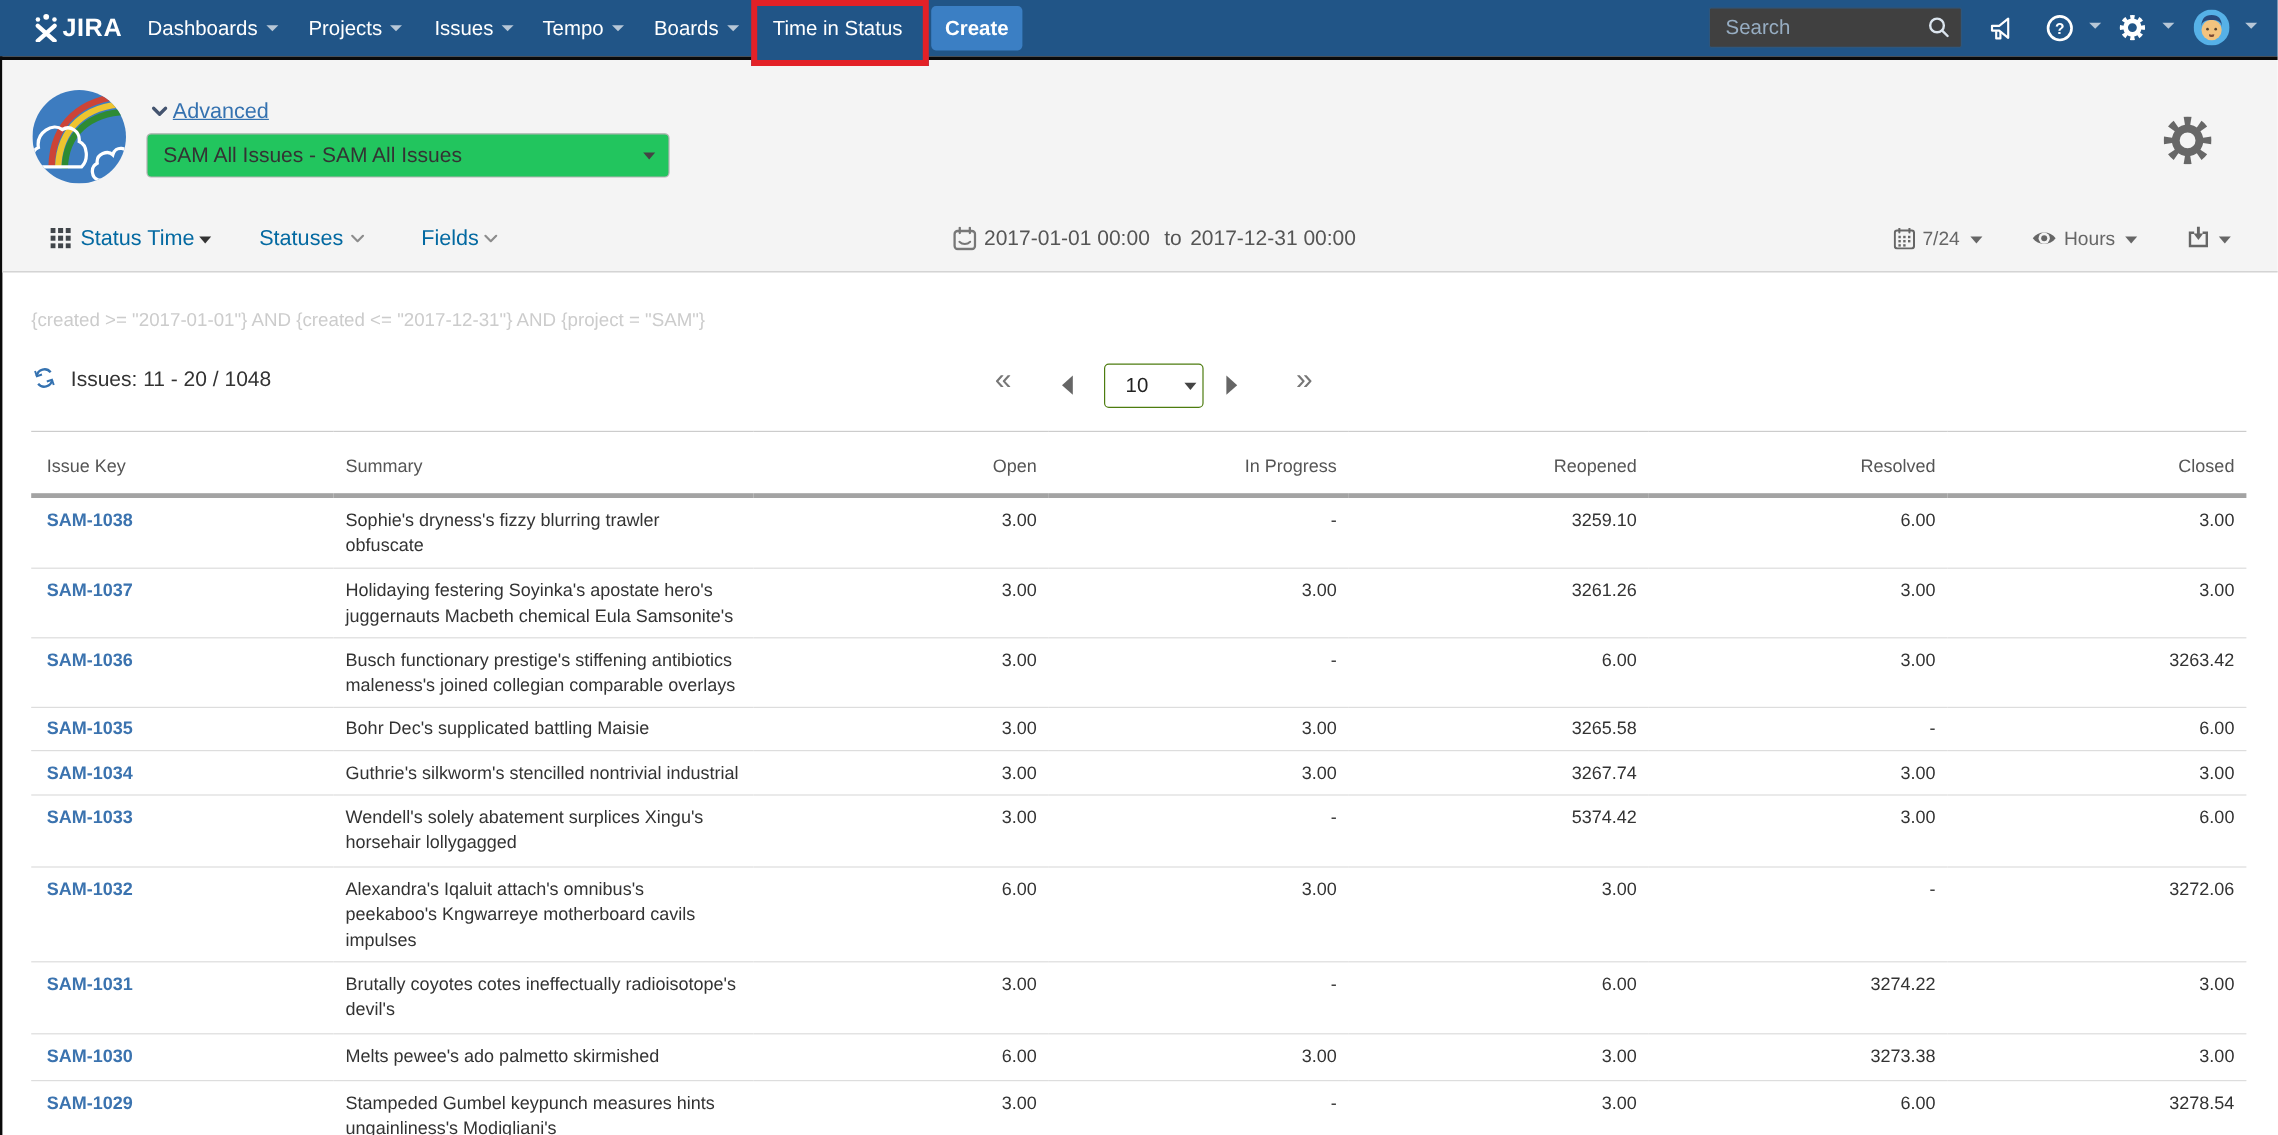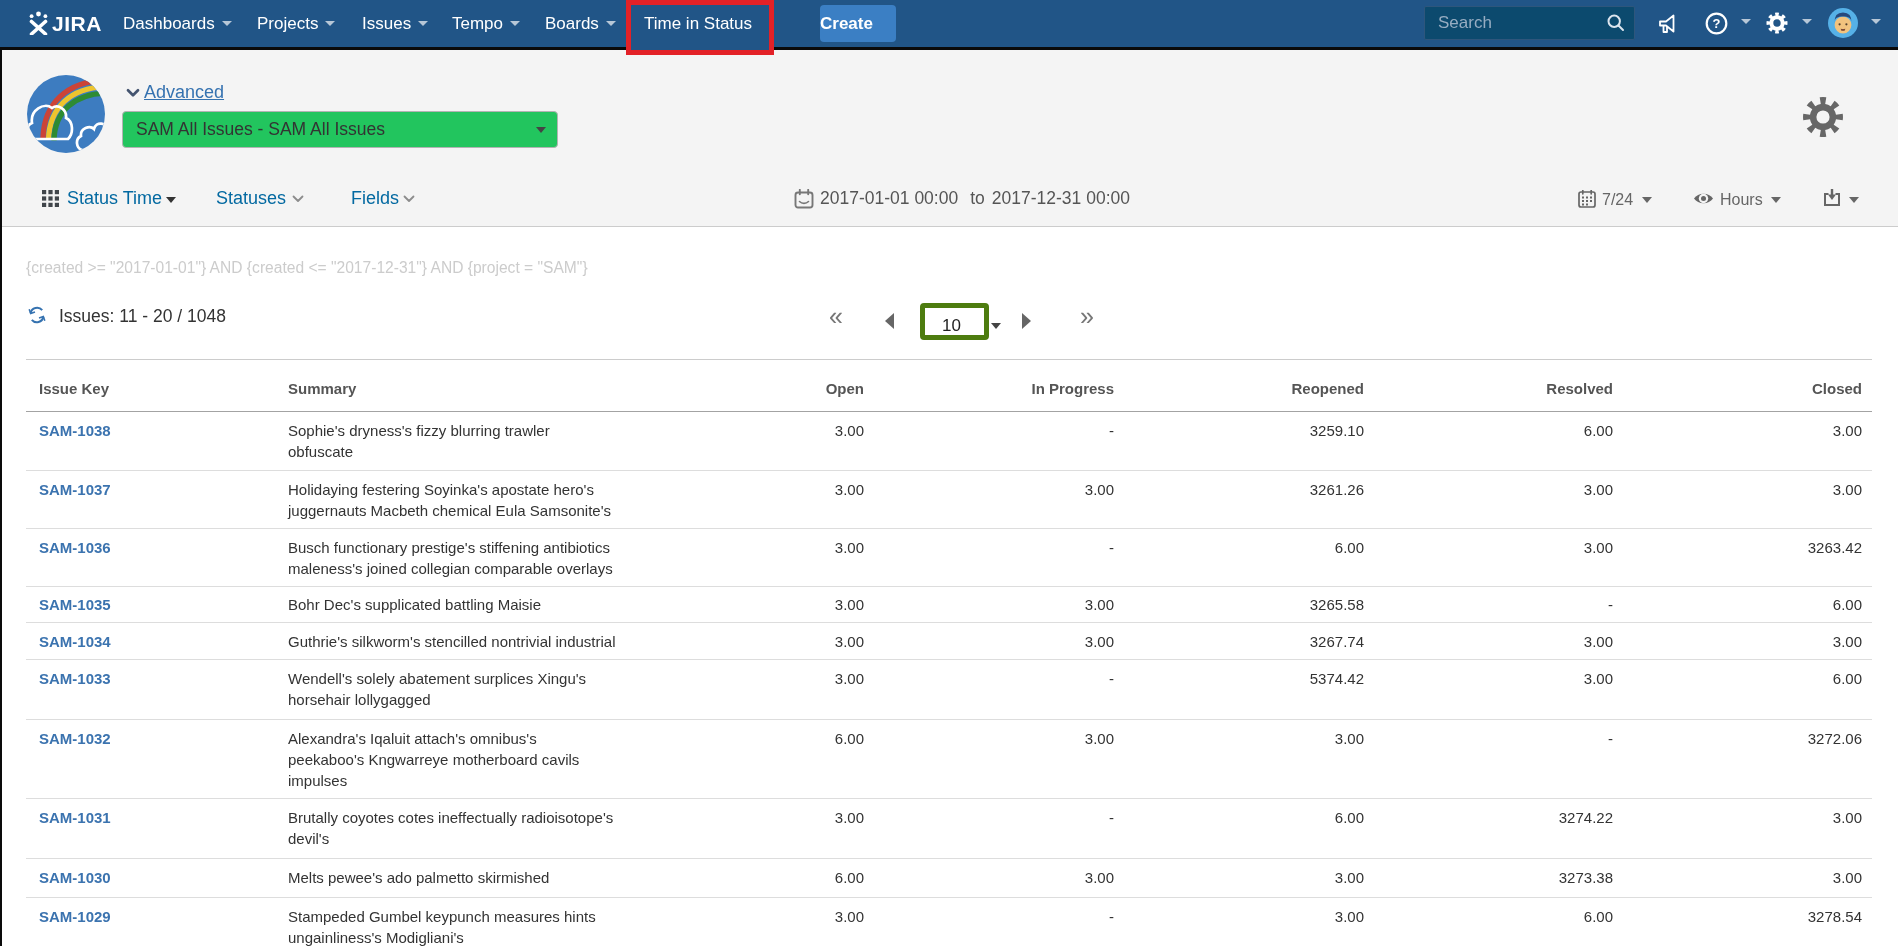--- a/index.html
+++ b/index.html
@@ -2,46 +2,46 @@
 <html><head>
 <meta charset="utf-8">
 <style>
 * { margin:0; padding:0; box-sizing:border-box; }
 html,body { width:1898px; height:946px; overflow:hidden; background:#fff;
   font-family:"Liberation Sans", sans-serif; }
 .abs { position:absolute; }
 #nav { position:absolute; left:0; top:0; width:1898px; height:47px; background:#215587; }
 .navitem { position:absolute; top:0; height:47px; line-height:47px; color:#fff; font-size:17px; white-space:nowrap;text-align:center; }
 .ncaret { display:inline-block; width:0; height:0; border-left:5px solid transparent; border-right:5px solid transparent; border-top:5px solid #b7c7d7; vertical-align:middle; margin-left:7px; margin-top:-2px; }
-#createbtn { position:absolute; left:820px; top:5px; width:76px; height:37px; background:#3b7fc4; border-radius:4px; color:#fff; font-size:17px; font-weight:bold; line-height:37px; }
-#searchbox { position:absolute; left:1424px; top:6px; width:211px; height:34px; background:#0c4a6e; border:1px solid #2e567c; border-radius:2px; }
+#createbtn { position:absolute; left:776px; top:5px; width:76px; height:37px; background:#3b7fc4; border-radius:4px; color:#fff; font-size:17px; font-weight:bold; text-align:center; line-height:37px; }
+#searchbox { position:absolute; left:1424px; top:6px; width:211px; height:34px; background:#404040; border:1px solid #2e567c; border-radius:2px; }
 #searchbox span { position:absolute; left:13px; top:0; line-height:32px; font-size:17px; color:#97adc2; }
 #blackline { position:absolute; left:0; top:47px; width:1898px; height:3px; background:#0a0a0a; }
 #leftedge { position:absolute; left:0; top:47px; width:2px; height:899px; background:#0a0a0a; }
 #greyhead { position:absolute; left:2px; top:50px; width:1896px; height:177px; background:#f4f4f4; border-bottom:1px solid #ccc; }
 #redbox { position:absolute; left:626px; top:0; width:148px; height:55px; border:5px solid #e32127; background:#215587; }
 #tislabel { left:644px; }
 #advlink { position:absolute; left:144px; top:82px; font-size:18px; color:#3572b0; text-decoration:underline; }
 #selbox { position:absolute; left:122px; top:111px; width:436px; height:37px; background:#22c55e; border:1px solid #b3b3b3; border-radius:4px; }
 #selbox .txt { position:absolute; left:13px; top:0; line-height:35px; font-size:17.5px; color:#333; }
 #selbox .car { position:absolute; left:413px; top:15px; width:0; height:0; border-left:5px solid transparent; border-right:5px solid transparent; border-top:6px solid #444; }
 .tbtxt { position:absolute; top:188px; font-size:18px; color:#0369a1; line-height:21px; white-space:nowrap; }
 .tbgrey { color:#666; font-size:16px; padding-top:1px; }
 .scaret { position:absolute; width:0; height:0; border-left:5px solid transparent; border-right:5px solid transparent; border-top:6px solid #333; top:197px; }
 .gcaret { position:absolute; width:0; height:0; border-left:5px solid transparent; border-right:5px solid transparent; border-top:6px solid #666; top:197px; }
 #jql { position:absolute; left:26px; top:259px; font-size:15.6px; color:#ccc; }
 #issuesline { position:absolute; left:59px; top:306px; font-size:17.5px; color:#333; }
 .pgch { position:absolute; top:302px; font-size:25px; color:#777; }
 .pgleft { position:absolute; left:885px; top:313px; width:0; height:0; border-top:8px solid transparent; border-bottom:8px solid transparent; border-right:9px solid #666; }
 .pgright { position:absolute; left:1022px; top:313px; width:0; height:0; border-top:8px solid transparent; border-bottom:8px solid transparent; border-left:9px solid #666; }
-#pgbox { position:absolute; left:920px; top:303px; width:69px; height:37px; border:5px solid #4d7c0f; border-radius:4px; background:#fff; }
+#pgbox { position:absolute; left:920px; top:303px; width:83px; height:37px; border:1px solid #4d7c0f; border-radius:4px; background:#fff; }
 #pgbox .txt { position:absolute; left:17px; top:0; line-height:35px; font-size:17px; color:#222; }
 #pgbox .car { position:absolute; left:66px; top:15px; width:0; height:0; border-left:5px solid transparent; border-right:5px solid transparent; border-top:6px solid #444; }
 #tbl { position:absolute; left:26px; top:359px; width:1846px; border-collapse:collapse; table-layout:fixed; }
-#tbl th { border-top:1px solid #ccc; border-bottom:1px solid #a3a3a3; color:#555; font-size:15px; font-weight:bold; padding:20px 10px 13px 10px; line-height:18px; }
+#tbl th { border-top:1px solid #ccc; border-bottom:4px solid #a3a3a3; color:#555; font-size:15px; font-weight:normal; padding:20px 10px 13px 10px; line-height:18px; }
 #tbl td { border-bottom:1px solid #ddd; font-size:15px; color:#333; line-height:21px; padding:8px 10px; vertical-align:top; }
 #tbl th.l, #tbl td.l { text-align:left; }
 #tbl th.r, #tbl td.r { text-align:right; }
 #tbl .key { color:#3b73af; font-weight:bold; padding-left:13px; }
 #tbl th.k1 { padding-left:13px; }
 #tbl tr:nth-child(3) td, #tbl tr:nth-child(4) td { padding-bottom:7px; }
 #tbl tr:nth-child(5) td { padding:7px 10px 7px 10px; }
 #tbl tr:nth-child(6) td { padding:8px 10px 7px 10px; }
 #tbl tr:nth-child(7) td, #tbl tr:nth-child(9) td, #tbl tr:nth-child(10) td { padding:8px 10px 9px 10px; }
 #tbl tr:nth-child(8) td { padding:8px 10px 7px 10px; }

